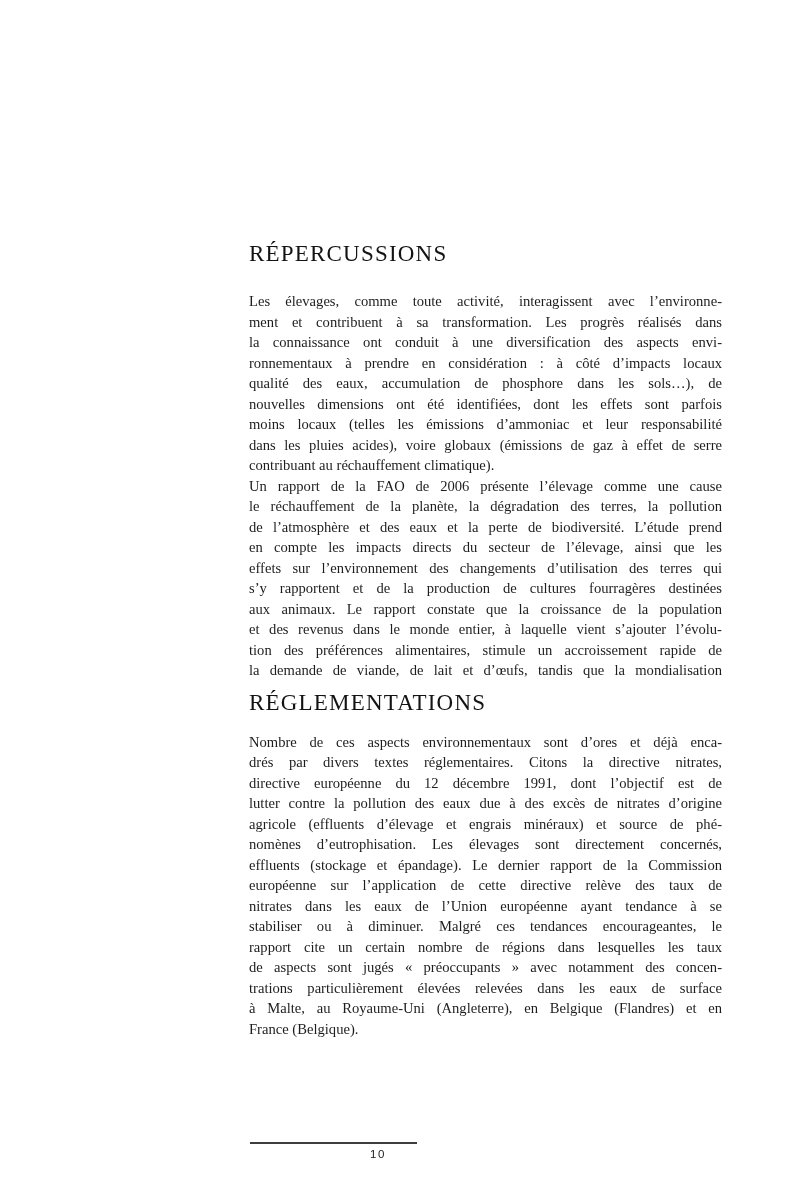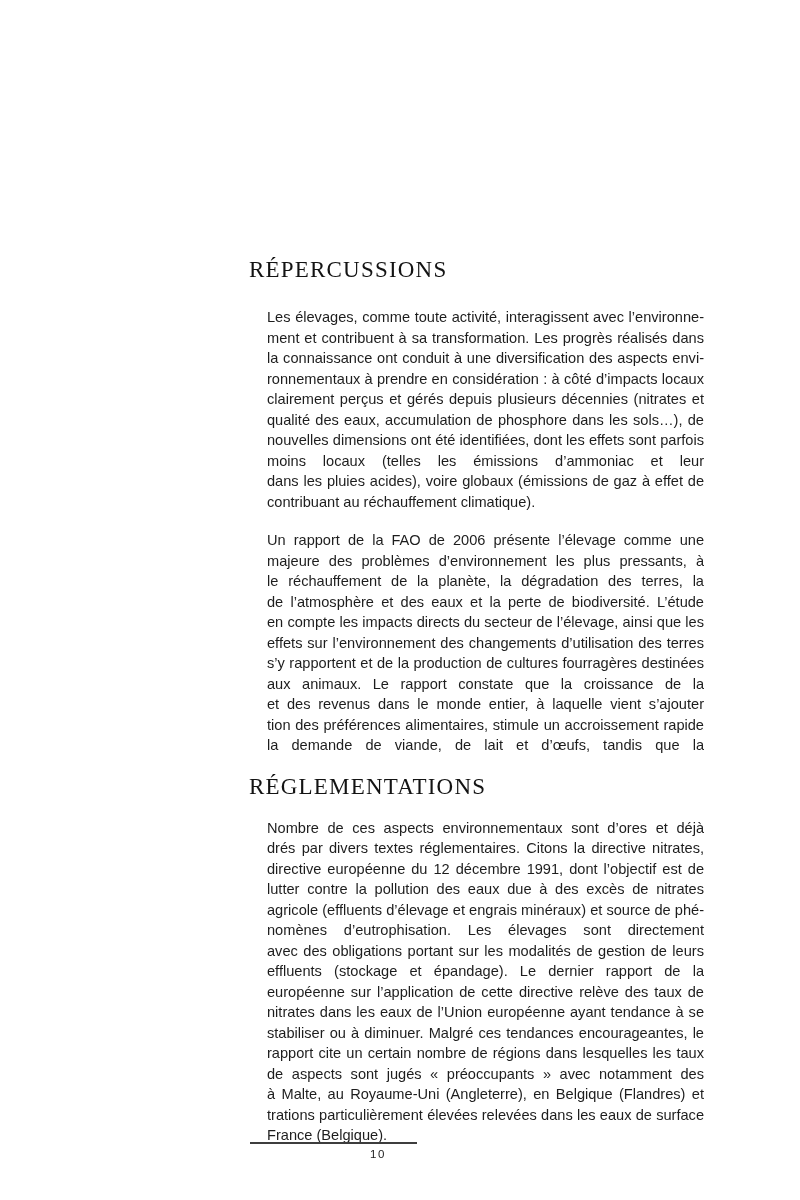--- a/index.html
+++ b/index.html
@@ -19,36 +19,36 @@
   }
   .page{
     position:absolute;
     left:0;top:0;
     width:800px;height:1200px;
     background:var(--bg);
   }
   .column{
     position:absolute;
     left:249px;
-    top:16px;
+    top:0;
     width:473px;
   }
   .section-title{
     font-family:"Liberation Serif","DejaVu Serif",serif;
     font-weight:400;
     font-size:23px;
     line-height:26px;
     letter-spacing:1.2px;
     color:var(--heading);
   }
   .section-title.first{margin-top:241px;}
-  .section-title.second{margin-top:2px;}
+  .section-title.second{margin-top:9px;}
   .paragraphs{margin-top:24px;}
   .paragraphs.third{margin-top:16px;}
-  .para{margin:18px;}
+  .para{margin:0;font-family:Liberation Serif, serif;}
   .line{
     font-size:14.6px;
     line-height:20.5px;
     height:20.5px;
     color:var(--text);
     text-align:justify;
     text-align-last:justify;
     overflow:hidden;
     white-space:normal;
   }
@@ -82,30 +82,28 @@
   <div class="column">
 
     <h1 class="section-title first">RÉPERCUSSIONS</h1>
 
     <div class="paragraphs">
         <div class="para">
           <div class="line">Les élevages, comme toute activité, interagissent avec l’environne-</div>
           <div class="line">ment et contribuent à sa transformation. Les progrès réalisés dans</div>
           <div class="line">la connaissance ont conduit à une diversification des aspects envi-</div>
           <div class="line">ronnementaux à prendre en considération : à côté d’impacts locaux</div>
-          <div class="line">clairement perçus et gérés depuis plusieurs décennies (nitrates et</div>
           <div class="line">qualité des eaux, accumulation de phosphore dans les sols…), de</div>
           <div class="line">nouvelles dimensions ont été identifiées, dont les effets sont parfois</div>
           <div class="line">moins locaux (telles les émissions d’ammoniac et leur responsabilité</div>
           <div class="line">dans les pluies acides), voire globaux (émissions de gaz à effet de serre</div>
           <div class="line last">contribuant au réchauffement climatique).</div>
         </div>
         <div class="para">
           <div class="line">Un rapport de la FAO de 2006 présente l’élevage comme une cause</div>
-          <div class="line">majeure des problèmes d’environnement les plus pressants, à savoir</div>
           <div class="line">le réchauffement de la planète, la dégradation des terres, la pollution</div>
           <div class="line">de l’atmosphère et des eaux et la perte de biodiversité. L’étude prend</div>
           <div class="line">en compte les impacts directs du secteur de l’élevage, ainsi que les</div>
           <div class="line">effets sur l’environnement des changements d’utilisation des terres qui</div>
           <div class="line">s’y rapportent et de la production de cultures fourragères destinées</div>
           <div class="line">aux animaux. Le rapport constate que la croissance de la population</div>
           <div class="line">et des revenus dans le monde entier, à laquelle vient s’ajouter l’évolu-</div>
           <div class="line">tion des préférences alimentaires, stimule un accroissement rapide de</div>
           <div class="line">la demande de viande, de lait et d’œufs, tandis que la mondialisation</div>
         </div>
@@ -114,29 +112,28 @@
     <h1 class="section-title second">RÉGLEMENTATIONS</h1>
 
     <div class="paragraphs third">
         <div class="para">
           <div class="line">Nombre de ces aspects environnementaux sont d’ores et déjà enca-</div>
           <div class="line">drés par divers textes réglementaires. Citons la directive nitrates,</div>
           <div class="line">directive européenne du 12 décembre 1991, dont l’objectif est de</div>
           <div class="line">lutter contre la pollution des eaux due à des excès de nitrates d’origine</div>
           <div class="line">agricole (effluents d’élevage et engrais minéraux) et source de phé-</div>
           <div class="line">nomènes d’eutrophisation. Les élevages sont directement concernés,</div>
-          <div class="line">avec des obligations portant sur les modalités de gestion de leurs</div>
           <div class="line">effluents (stockage et épandage). Le dernier rapport de la Commission</div>
           <div class="line">européenne sur l’application de cette directive relève des taux de</div>
           <div class="line">nitrates dans les eaux de l’Union européenne ayant tendance à se</div>
           <div class="line">stabiliser ou à diminuer. Malgré ces tendances encourageantes, le</div>
           <div class="line">rapport cite un certain nombre de régions dans lesquelles les taux</div>
           <div class="line">de aspects sont jugés « préoccupants » avec notamment des concen-</div>
+          <div class="line">trations particulièrement élevées relevées dans les eaux de surface</div>
           <div class="line">à Malte, au Royaume-Uni (Angleterre), en Belgique (Flandres) et en</div>
-          <div class="line">trations particulièrement élevées relevées dans les eaux de surface</div>
           <div class="line last">France (Belgique).</div>
         </div>
       </div>
 
   </div>
 
   <div class="footer-rule"></div>
 
   <div class="page-number">10</div>
 </div>

